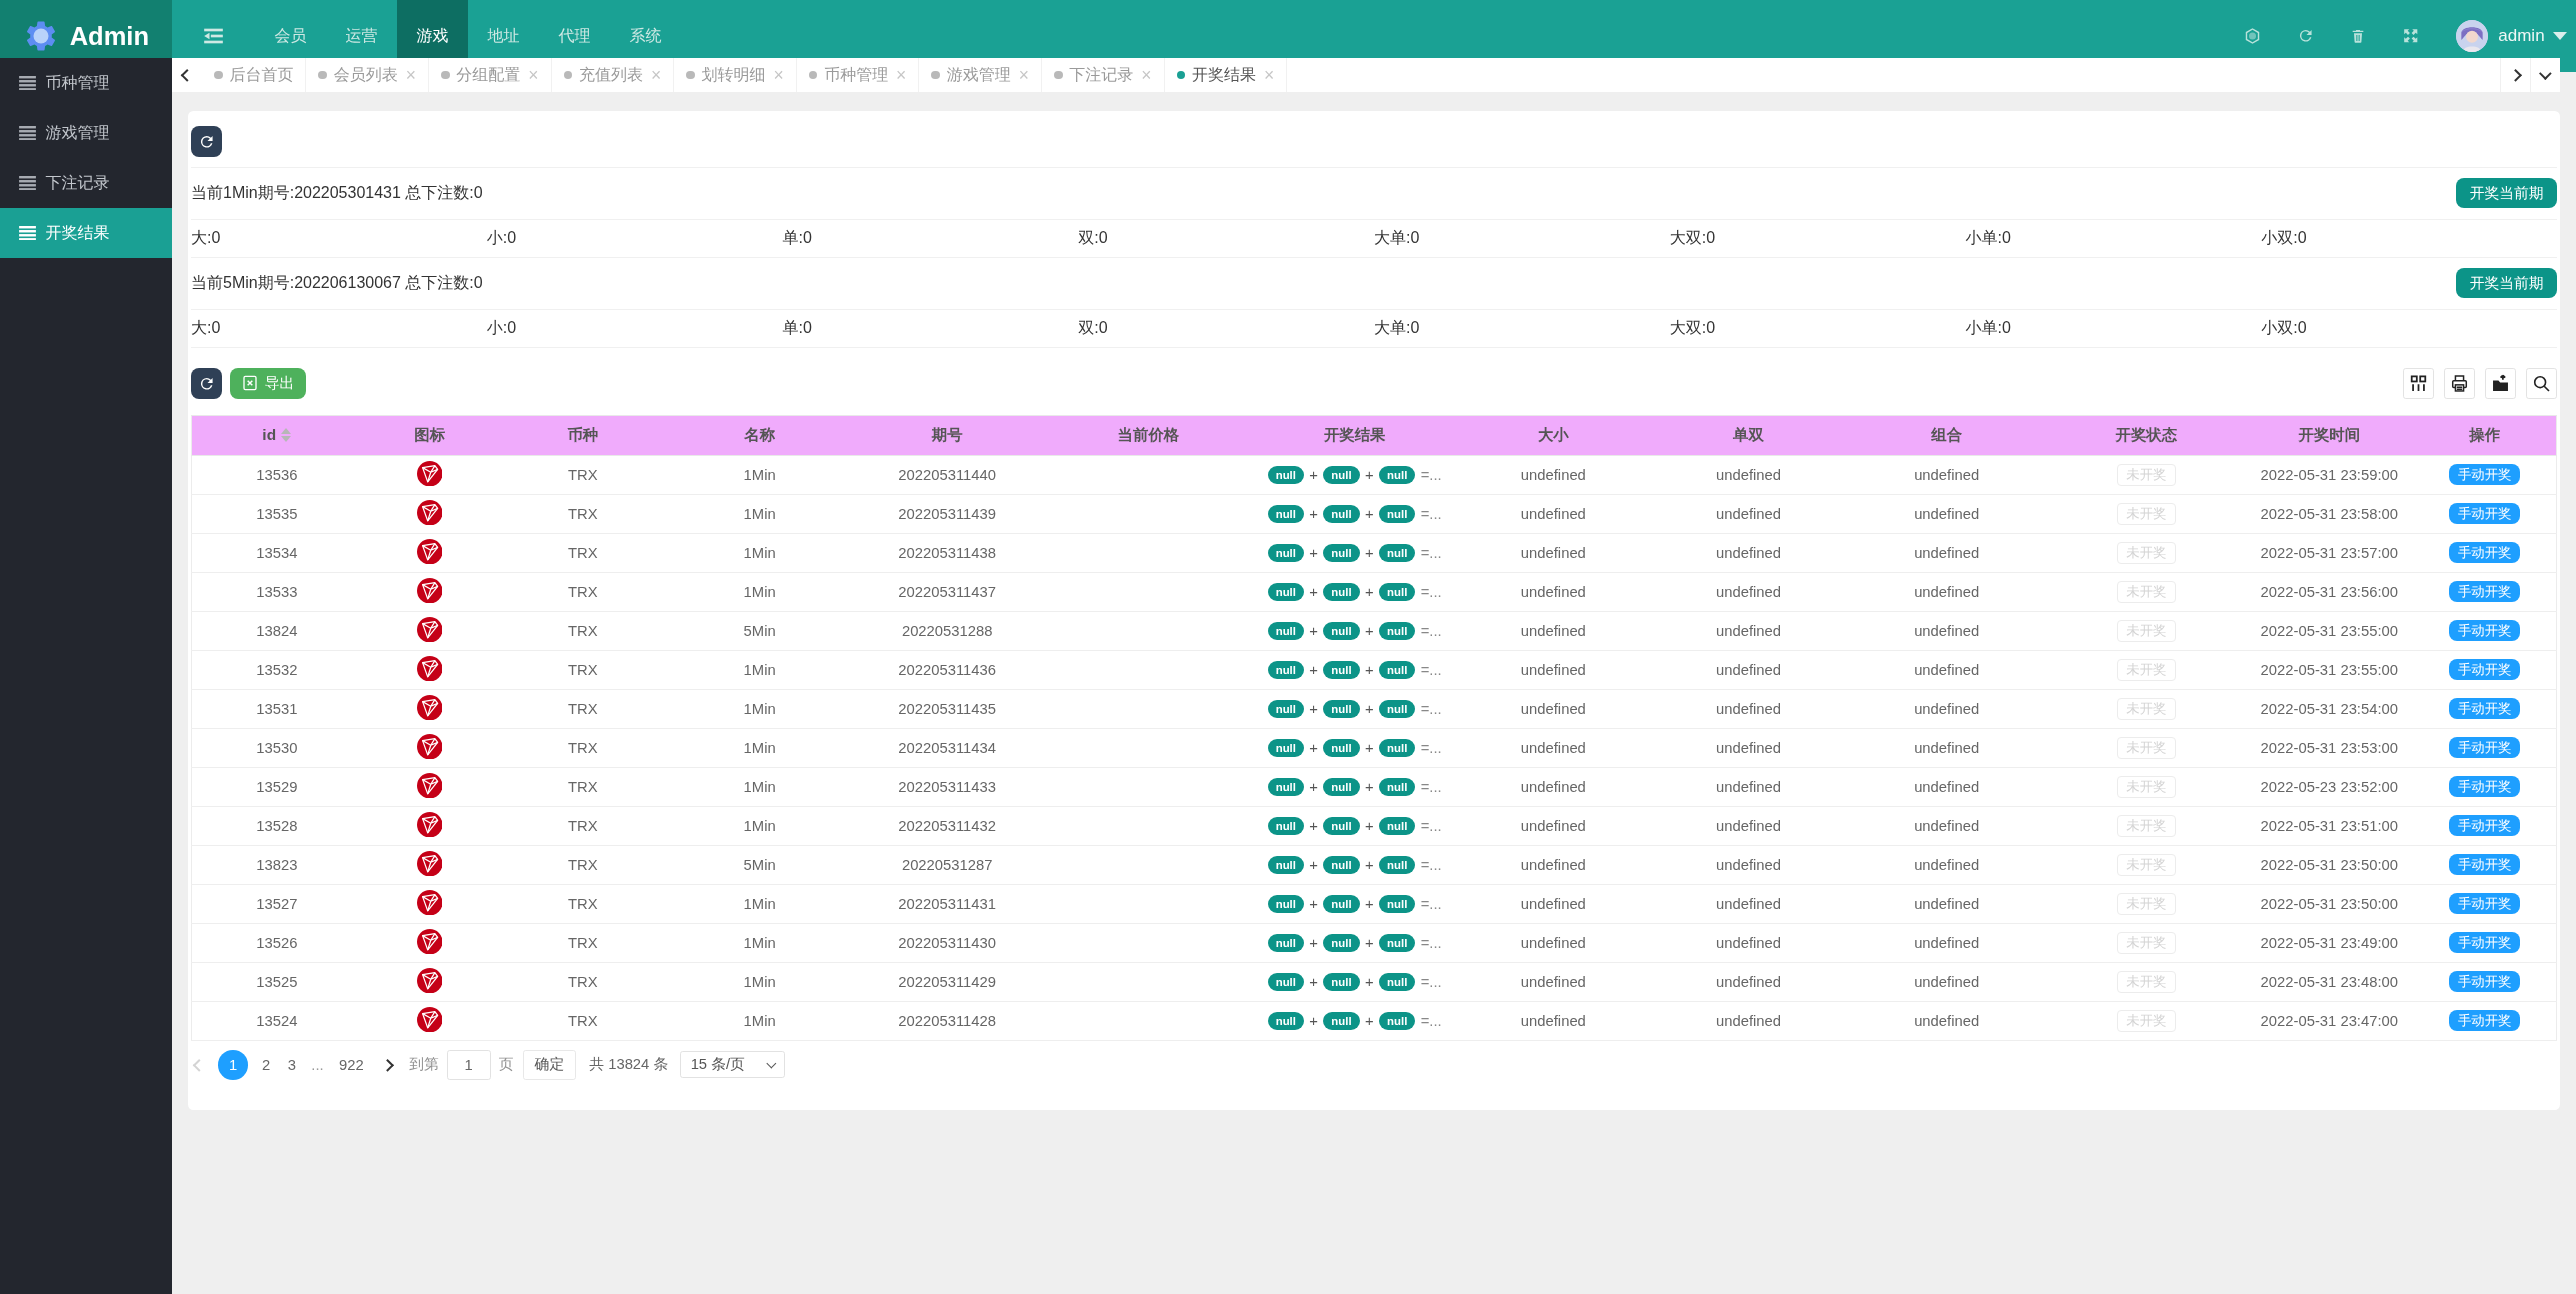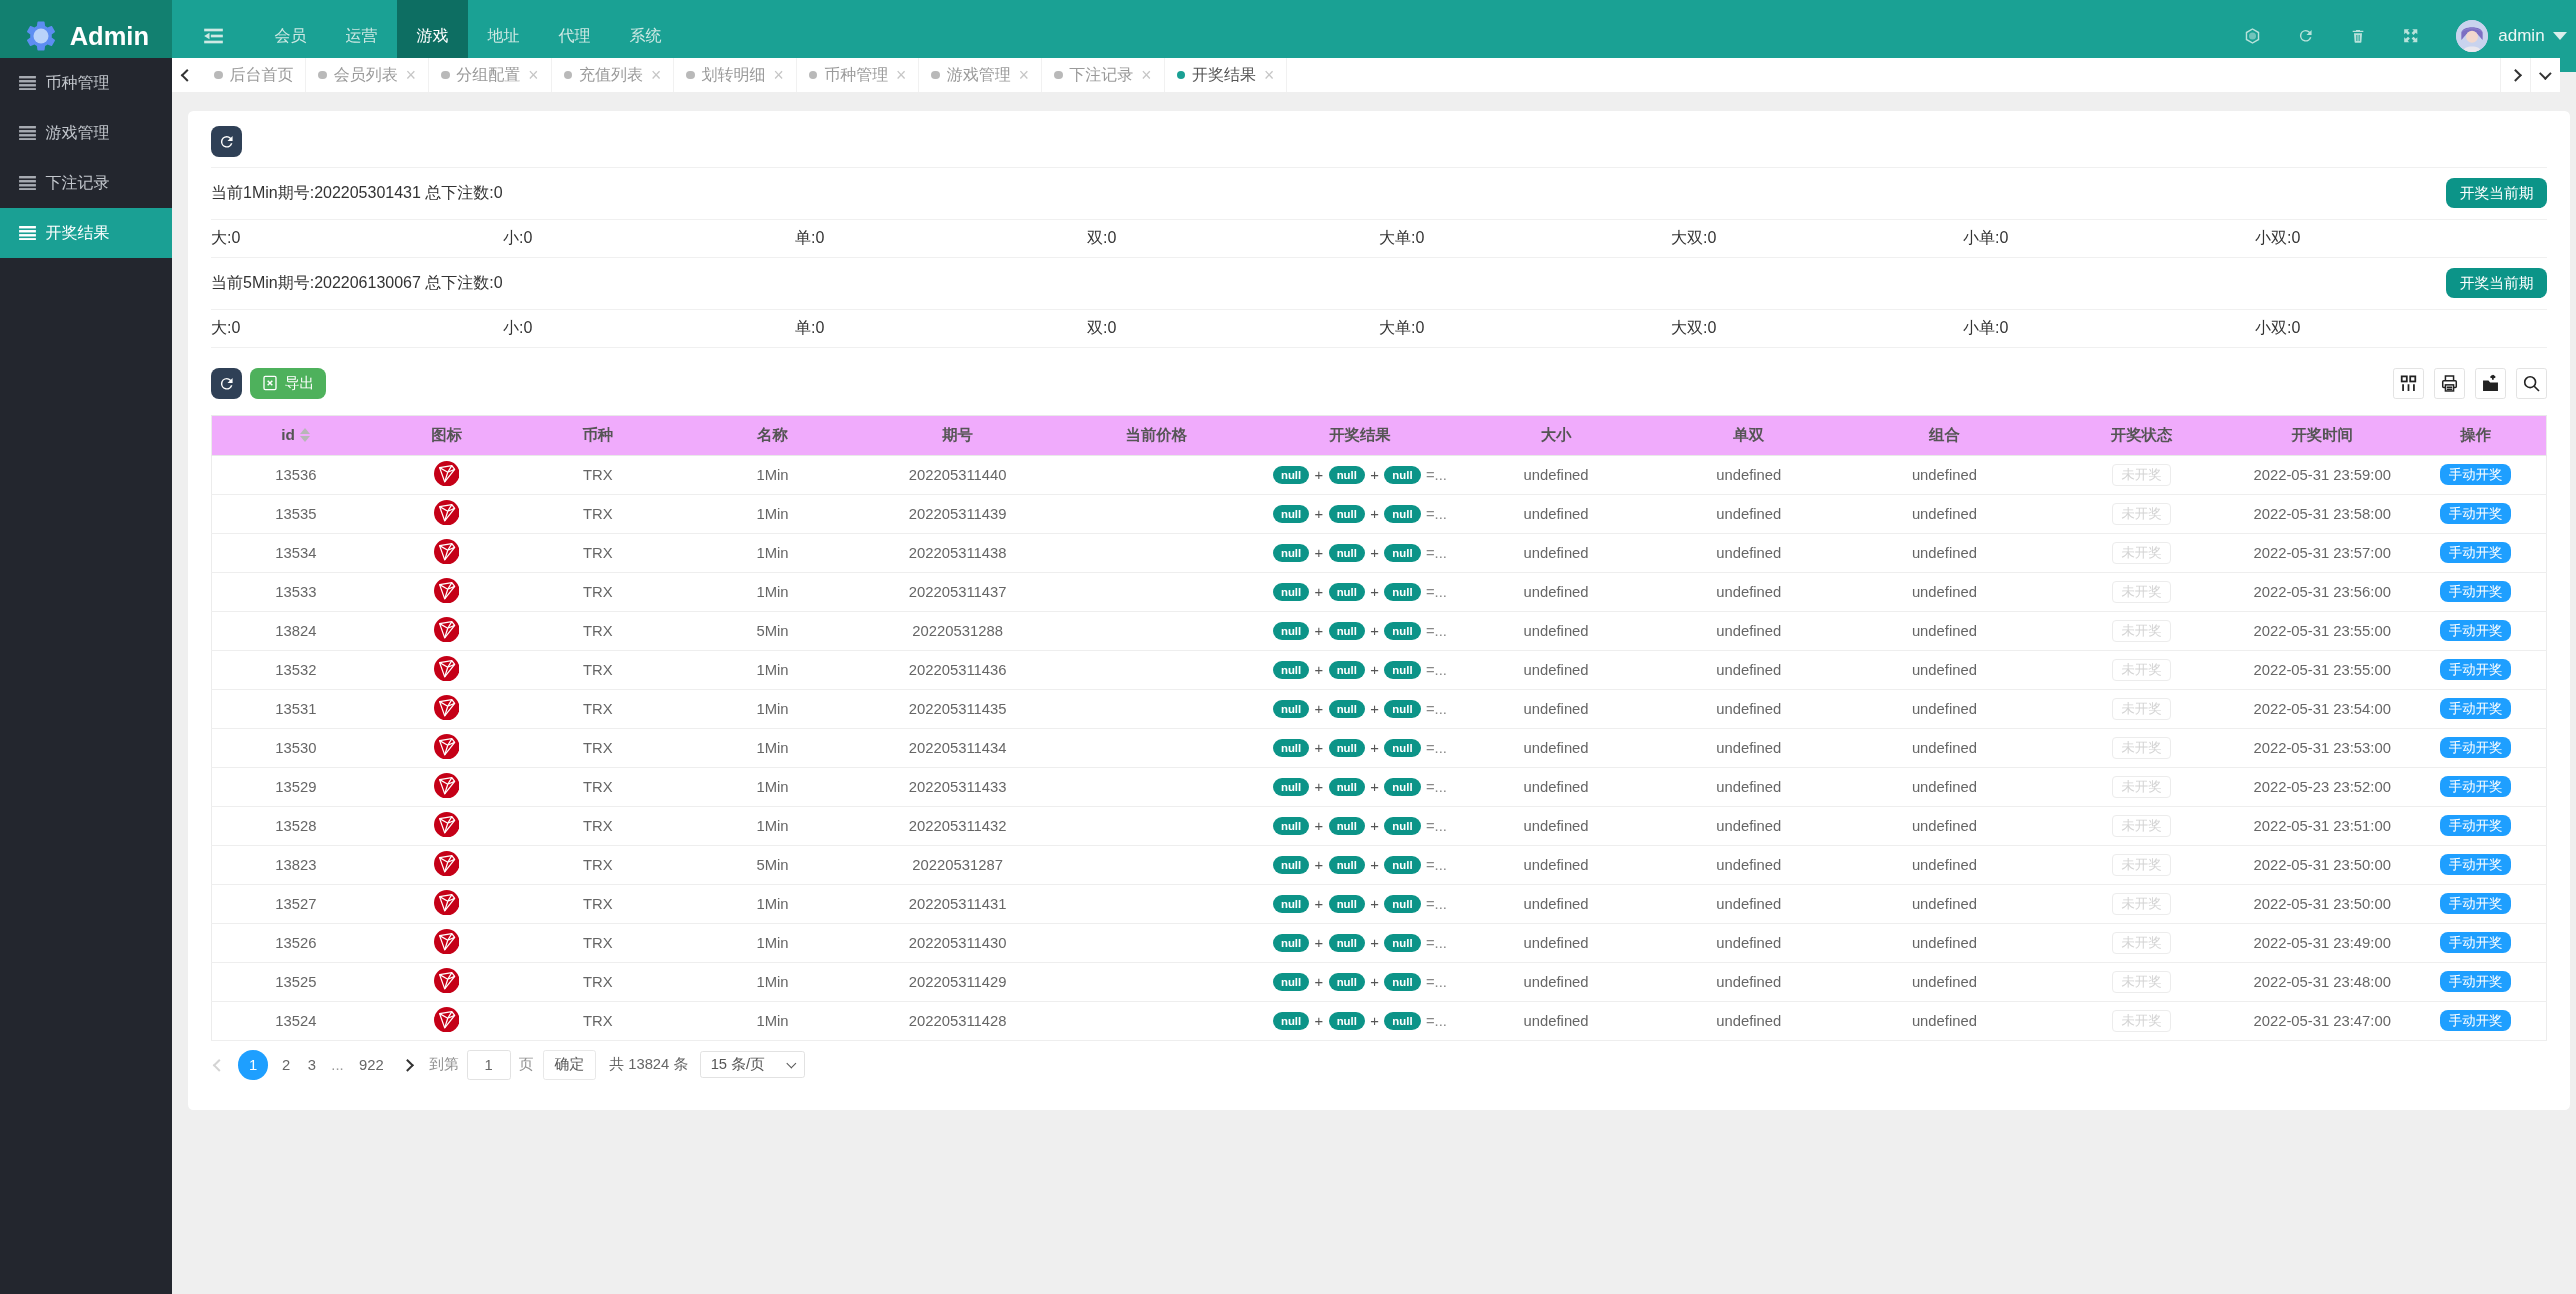--- a/index.html
+++ b/index.html
@@ -33,21 +33,21 @@
 .tab .dot{width:8.7px;height:8.7px;border-radius:50%;background:#b9b9b9;flex:none}
 .tab.active{color:#555}
 .tab.active .dot{background:#1aa094}
 .tclose{font-size:17.5px;color:#c6c6c6;margin-left:1.3px}
 .chev{display:inline-block;width:8.7px;height:8.7px;border-right:2px solid currentColor;border-bottom:2px solid currentColor}
 .chev-l{transform:rotate(135deg)}
 .chev-r{transform:rotate(-45deg)}
 .chev-d{transform:rotate(45deg);margin-top:-4px}
 
 .content{position:absolute;top:92px;left:172px;right:0;bottom:0;background:#efefef}
-.card{margin:19px 6px 0 16px;height:999px;background:#fff;border-radius:5.4px;padding:0 23px}
+.card{margin:19px 16px 0 16px;height:999px;background:#fff;border-radius:5.4px;padding:0 3px}
 .refresh-row{padding-top:14.8px}
 .btn{border:none;display:inline-flex;align-items:center;justify-content:center;cursor:pointer;border-radius:8px;font-family:inherit}
 .btn-dark{width:31px;height:31px;background:#2f4056;color:#fff}
 .divider{border-top:1.3px solid #f0f0f0}
 .mt15{margin-top:10px}
 .period-row{height:51px;display:flex;align-items:center;justify-content:space-between;font-size:16px;color:#333}
 .btn-teal{height:30px;padding:0 13.4px;background:#0c9488;color:#fff;font-size:14.8px}
 .stats-row{height:37px;display:grid;grid-template-columns:repeat(8,1fr);align-items:center;font-size:16px;color:#333}
 .toolbar-row{margin-top:20px;height:31px;display:flex;align-items:center}
 .btn-green{height:31px;padding:0 12px;background:#4eb15c;color:#fff;font-size:14.8px;gap:6.7px;margin-left:8px}

